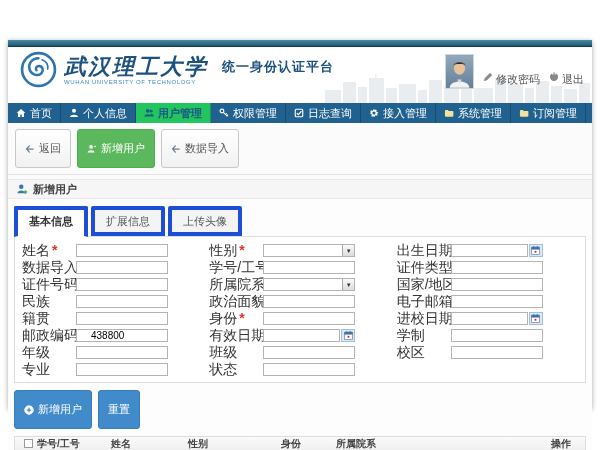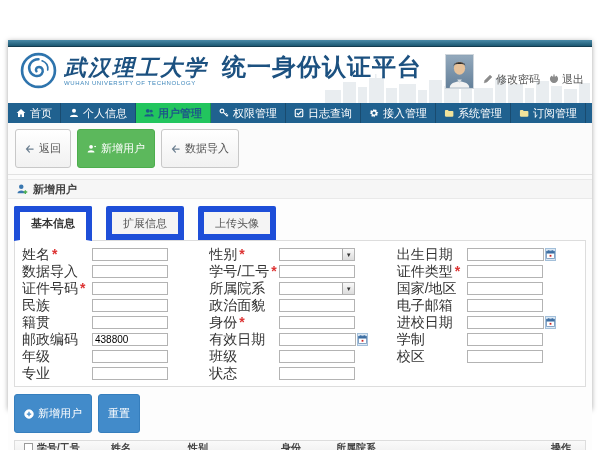--- a/index.html
+++ b/index.html
@@ -12,25 +12,25 @@
   .topbar { height:7px; background:linear-gradient(#4a8aa8,#1c5872); border-bottom:1px solid #143c50; }
 
   
   .header { position:relative; height:56px; background:#fff; overflow:hidden; }
   .brand { position:absolute; left:12px; top:4px; display:flex; align-items:center; }
   .logo { width:37px; height:37px; flex:0 0 auto; }
   .uni-block { margin-left:7px; }
   .uni-cn { font-family:"DejaVu Serif","Liberation Serif",serif; font-style:italic; font-weight:bold;
             font-size:22px; line-height:24px; color:#1c5180; letter-spacing:2px; }
   .uni-en { font-size:6px; color:#3f87bb; letter-spacing:.6px; margin-top:1px; }
-  .platform-title { margin-left:14px; font-size:24px; font-weight:bold; color:#1c5180; letter-spacing:1px; align-self:center; padding-bottom:6px; }
+  .platform-title { margin-left:14px; font-size:13px; font-weight:bold; color:#1c5180; letter-spacing:1px; align-self:center; padding-bottom:6px; }
   .skyline { position:absolute; right:2px; bottom:0; opacity:.75; }
   .user-area { position:absolute; right:8px; top:7px; height:36px; display:flex; align-items:flex-end; gap:9px; }
   .avatar { width:29px; height:35px; border:1px solid #cfd6dc; background:#7a92a8; align-self:flex-start; }
-  .hlink { display:flex; align-items:center; gap:3px; font-size:11px; color:#555; cursor:pointer; padding-bottom:3px; }
+  .hlink { display:flex; align-items:flex-start; gap:3px; font-size:11px; color:#555; cursor:pointer; padding-bottom:3px; }
   .hlink .icon svg { width:10px; height:10px; fill:#8a8a8a; stroke:#8a8a8a; }
 
   
   .navbar { height:20px; background:#20618f; display:flex; overflow:hidden; }
   .nav-tab { display:flex; align-items:center; gap:4px; padding:0 8px; font-size:11px; color:#fff;
              border-right:1px solid rgba(0,0,0,.22); cursor:pointer; white-space:nowrap; }
   .nav-tab .icon svg { width:10px; height:10px; fill:currentColor; display:block; }
   .nav-tab .icon.folder svg { fill:#f2e39b; }
   .nav-tab.active { background:#22c55e; color:#1c5a87; font-weight:bold; }
   .nav-tab.active .icon svg { fill:#1c5a87; }
@@ -47,31 +47,31 @@
   .btn-green .icon svg { fill:#fff; }
   .btn-blue { background:#428bca; border:1px solid #357ebd; color:#fff; }
   .btn-blue .icon svg { fill:#fff; stroke:#fff; }
 
   .section-header { margin-top:4px; height:20px; background:#f6f6f6; border-top:1px solid #e9e9e9; border-bottom:1px solid #e9e9e9;
                     display:flex; align-items:center; gap:5px; padding:0 8px; font-size:11px; font-weight:bold; color:#444; }
   .section-header .icon svg { width:12px; height:12px; display:block; }
 
   .panel-body { padding:7px 6px 0 6px; background:#fdfdfd; }
   .form-tabs { display:flex; position:relative; z-index:2; }
-  .ftab { font-size:11px; color:#555; background:#f4f4f4; border:6px solid #1d4ed8; padding:4px 11px 3px;
-          margin-right:14px; cursor:pointer; border-radius:2px 2px 0 0; }
+  .ftab { font-size:11px; color:#555; background:#f4f4f4; border:4px solid #1d4ed8; padding:4px 11px 3px;
+          margin-right:3px; cursor:pointer; border-radius:2px 2px 0 0; }
   .ftab.active { background:#fff; color:#333; font-weight:bold; border-bottom:1px solid #fff; margin-bottom:-1px; }
 
   .form-box { position:relative; z-index:1; border:1px solid #ddd; background:#fff; padding:5px 4px 4px; }
   .form-grid { display:grid; grid-template-columns:1fr 1fr 1fr; }
   .form-cell { display:flex; align-items:center; height:17px; }
   .flabel { width:57px; flex:0 0 auto; font-size:14px; color:#333; padding-left:3px; white-space:nowrap; }
   .req { color:#dd3333; margin-left:2px; font-weight:bold; }
   .field { position:relative; width:92px; height:13px; flex:0 0 auto; display:flex; }
-  .txt { width:100%; height:13px; border:1px solid #b3b3b3; font-size:10px; padding:0 2px; background:#fff; outline:none;margin-left:16px; }
+  .txt { width:100%; height:13px; border:1px solid #b3b3b3; font-size:10px; padding:0 14px; background:#fff; outline:none; }
   .dd-btn { position:absolute; right:1px; top:1px; width:12px; height:11px; background:linear-gradient(#fafafa,#dcdcdc);
             border-left:1px solid #a8a8a8; display:flex; align-items:center; justify-content:center;
             font-size:6px; color:#333; cursor:pointer; }
   .date .txt { width:77px; }
   .cal-btn { width:14px; height:13px; margin-left:1px; background:#dce9f5; border:1px solid #a3bfd9;
              display:flex; align-items:center; justify-content:center; cursor:pointer; }
   .cal-btn svg { width:9px; height:9px; display:block; }
 
   .form-actions { display:flex; gap:6px; margin-top:7px; }
 

